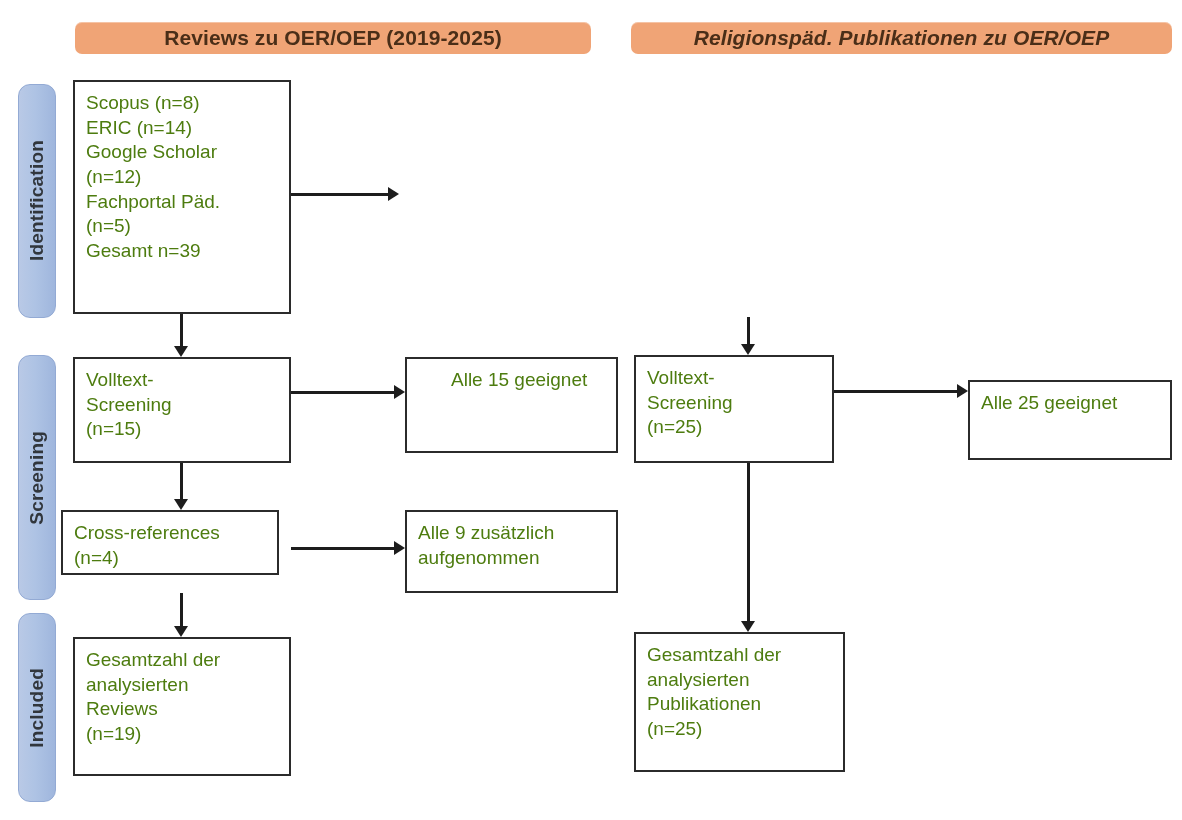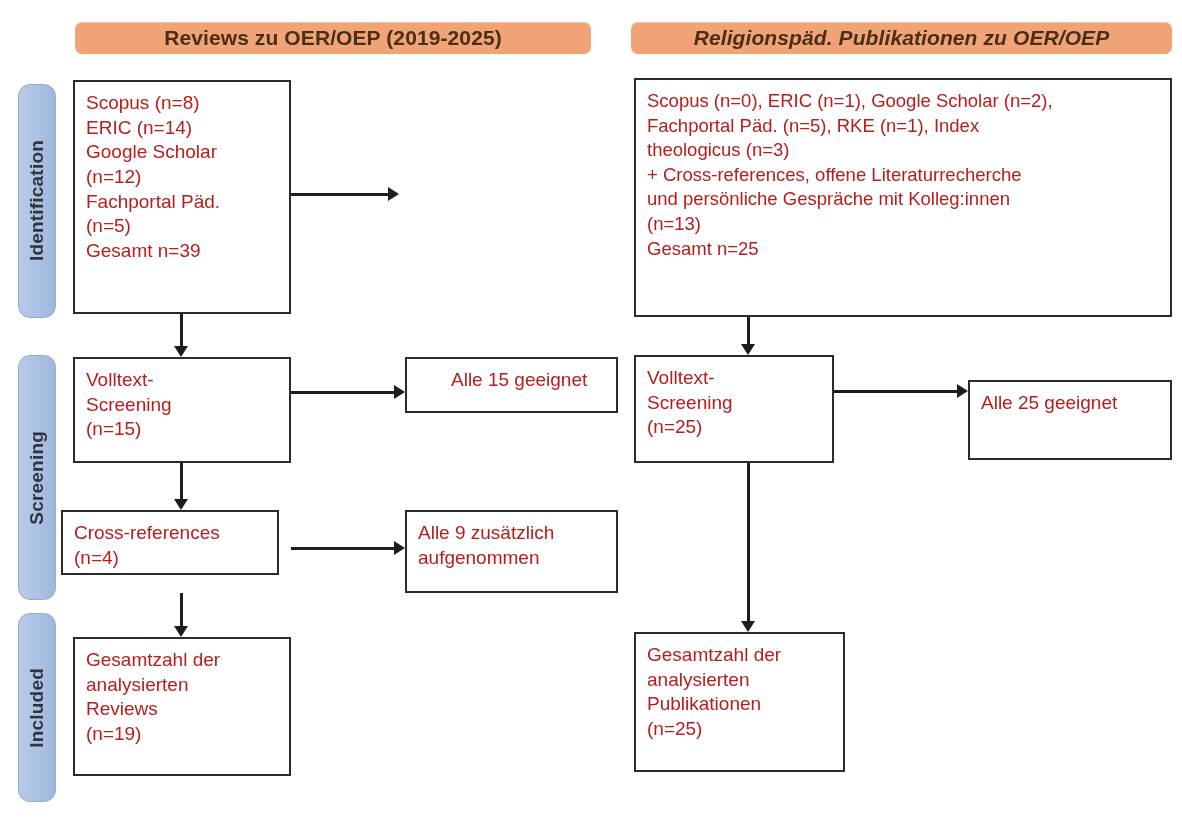--- a/index.html
+++ b/index.html
@@ -50,21 +50,21 @@
 
   
   .box{
     position:absolute;
     background:#ffffff;
     border:2.5px solid #2b2b2b;
     box-sizing:border-box;
     padding:9px 10px 6px 11px;
     font-size:19px;
     line-height:1.30;
-    color:#b91c1c;
+    color:#4d7c0f;
     white-space:pre-line;
     overflow:hidden;
   }
   .box.small-txt{font-size:18.5px;line-height:1.33;}
 
   
   .vline,.hline{position:absolute;background:#1d1d1d;}
   .vline{width:3px;}
   .hline{height:3px;}
   .arrow-down{
@@ -107,40 +107,33 @@
 (n=12)
 Fachportal Päd.
 (n=5)
 Gesamt n=39</div>
 
 
   <div class="box" style="left:73px;top:357px;width:218px;height:106px;">Volltext-
 Screening
 (n=15)</div>
 
-  <div class="box" style="left:405px;top:357px;width:213px;height:56px;padding-left:44px;">Alle 15 geeignet</div>
+  <div class="box" style="left:405px;top:357px;width:213px;height:96px;padding-left:44px;">Alle 15 geeignet</div>
 
   <div class="box" style="left:61px;top:510px;width:218px;height:65px;">Cross-references
 (n=4)</div>
 
   <div class="box" style="left:405px;top:510px;width:213px;height:83px;">Alle 9 zusätzlich
 aufgenommen</div>
 
   <div class="box" style="left:73px;top:637px;width:218px;height:139px;">Gesamtzahl der
 analysierten
 Reviews
 (n=19)</div>
 
-  <div class="box small-txt" style="left:634px;top:78px;width:538px;height:239px;">Scopus (n=0), ERIC (n=1), Google Scholar (n=2),
-Fachportal Päd. (n=5), RKE (n=1), Index
-theologicus (n=3)
-+ Cross-references, offene Literaturrecherche
-und persönliche Gespräche mit Kolleg:innen
-(n=13)
-Gesamt n=25</div>
 
   <div class="box" style="left:634px;top:355px;width:200px;height:108px;">Volltext-
 Screening
 (n=25)</div>
 
   <div class="box" style="left:968px;top:355px;width:204px;height:80px;margin-top:25px;">Alle 25 geeignet</div>
 
   <div class="box" style="left:634px;top:632px;width:211px;height:140px;">Gesamtzahl der
 analysierten
 Publikationen

